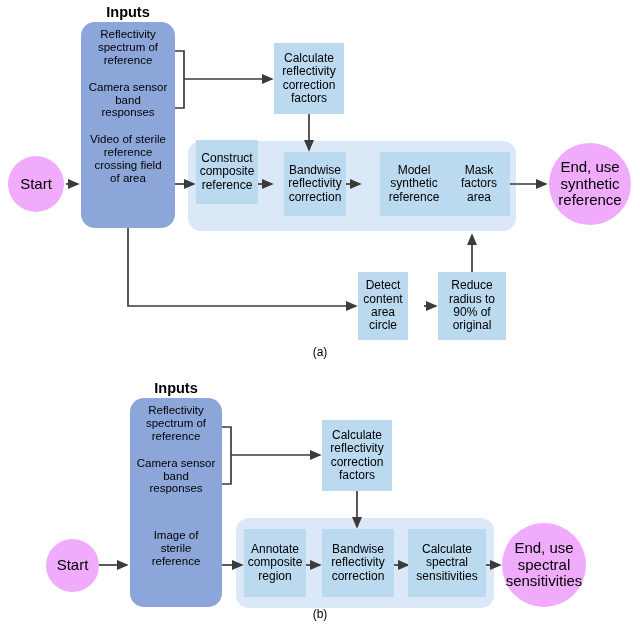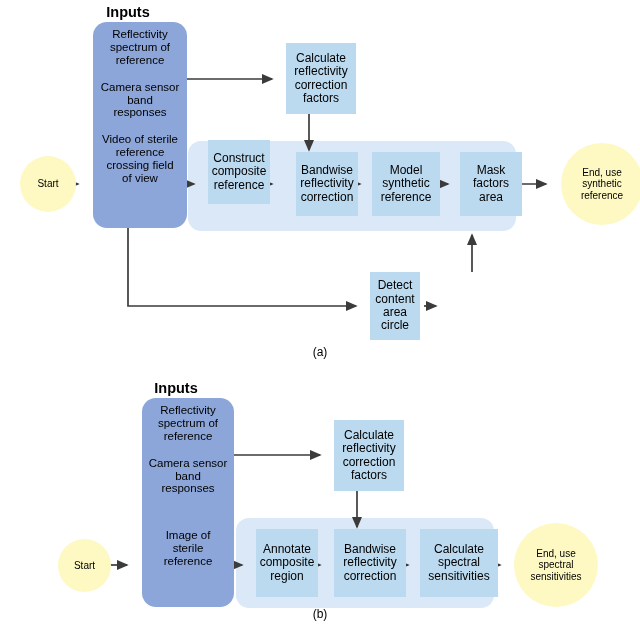--- a/index.html
+++ b/index.html
@@ -25,43 +25,42 @@
   .node {
     position: absolute;
     box-sizing: border-box;
     display: flex;
     align-items: center;
     justify-content: center;
     text-align: center;
     line-height: 1.12;
     white-space: pre-line;
     z-index: 3;
-    margin-left: 12px;
   }
   .proc {
     background: #bbd9ef;
     font-size: 12px;
   }
   .inputs-box {
     background: #8ca6d9;
     border-radius: 14px;
     font-size: 11.5px;
     flex-direction: column;
     justify-content: flex-start;
     z-index: 3;
   }
   .inputs-line {
     width: 100%;
     text-align: center;
     white-space: pre-line;
   }
   .terminator {
-    background: #fef9c3;
+    background: #f0abfc;
     border-radius: 50%;
-    font-size: 10px;
+    font-size: 15px;
     z-index: 3;
   }
   .group-band {
     position: absolute;
     background: #dbe8f7;
     border-radius: 13px;
     z-index: 1;
   }
   .section-title {
     position: absolute;
@@ -130,48 +129,52 @@
   <div class="node inputs-box" style="left:81px; top:22px; width:94px; height:206px; padding:4px 2px 4px 2px;">
     <div class="inputs-line" style="margin-top:2px;">Reflectivity
 spectrum of
 reference</div>
     <div class="inputs-line" style="margin-top:14px;">Camera sensor
 band
 responses</div>
     <div class="inputs-line" style="margin-top:14px;">Video of sterile
 reference
 crossing field
-of view</div>
+of area</div>
   </div>
 
   <div class="node proc" style="left:274px; top:43px; width:70px; height:71px;">Calculate
 reflectivity
 correction
 factors</div>
 
   <div class="node proc" style="left:196px; top:140px; width:62px; height:64px;">Construct
 composite
 reference</div>
   <div class="node proc" style="left:284px; top:152px; width:62px; height:64px;">Bandwise
 reflectivity
 correction</div>
-  <div class="node proc" style="left:360px; top:152px; width:68px; height:64px;">Model
+  <div class="node proc" style="left:380px; top:152px; width:68px; height:64px;">Model
 synthetic
 reference</div>
   <div class="node proc" style="left:448px; top:152px; width:62px; height:64px;">Mask
 factors
 area</div>
 
   <div class="node terminator" style="left:549px; top:143px; width:82px; height:82px;">End, use
 synthetic
 reference</div>
 
   <div class="node proc" style="left:358px; top:272px; width:50px; height:68px;">Detect
 content
 area circle</div>
+  <div class="node proc" style="left:438px; top:272px; width:68px; height:68px;">Reduce
+radius to
+90% of
+original</div>
 
   <div class="panel-label" style="left:285px; top:345px; width:70px;">(a)</div>
 
   <div class="group-band" style="left:236px; top:518px; width:258px; height:90px;"></div>
 
   <svg class="edges" viewBox="0 0 640 627">
     <g stroke="#3b3b3b" stroke-width="1.7" fill="none">
 
       <path d="M99,565 L127,565" marker-end="url(#ah)"></path>
 

